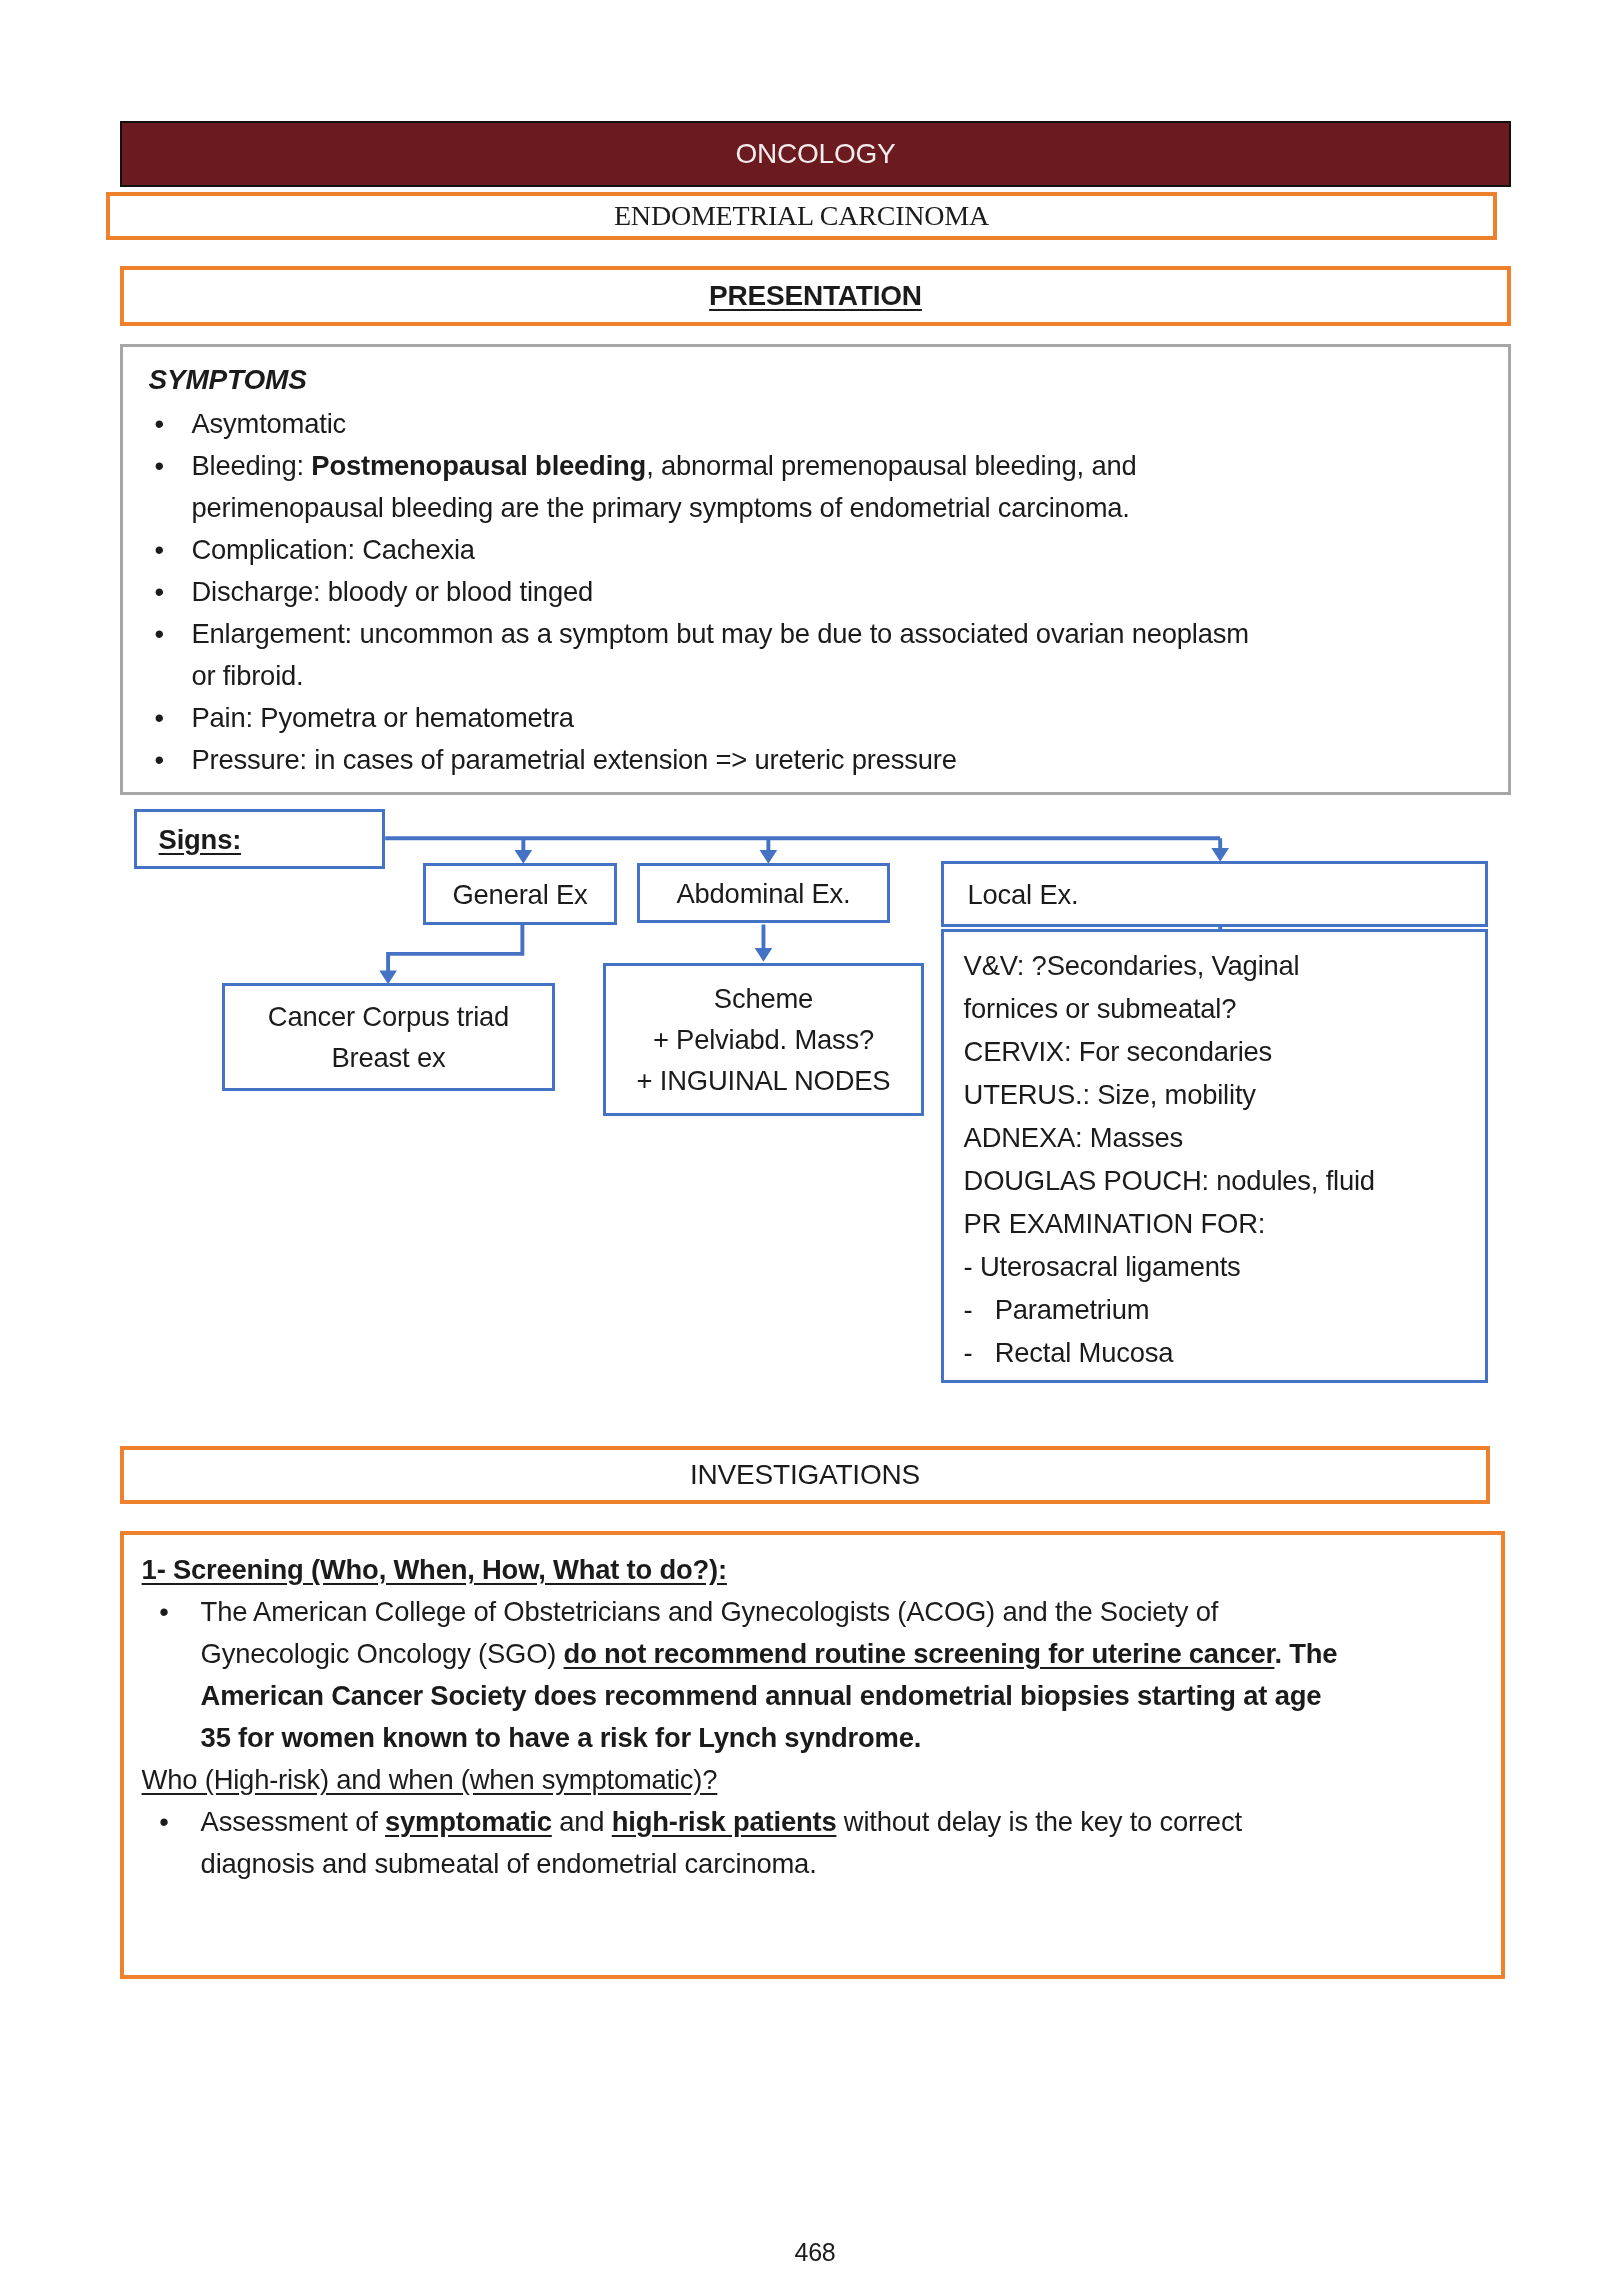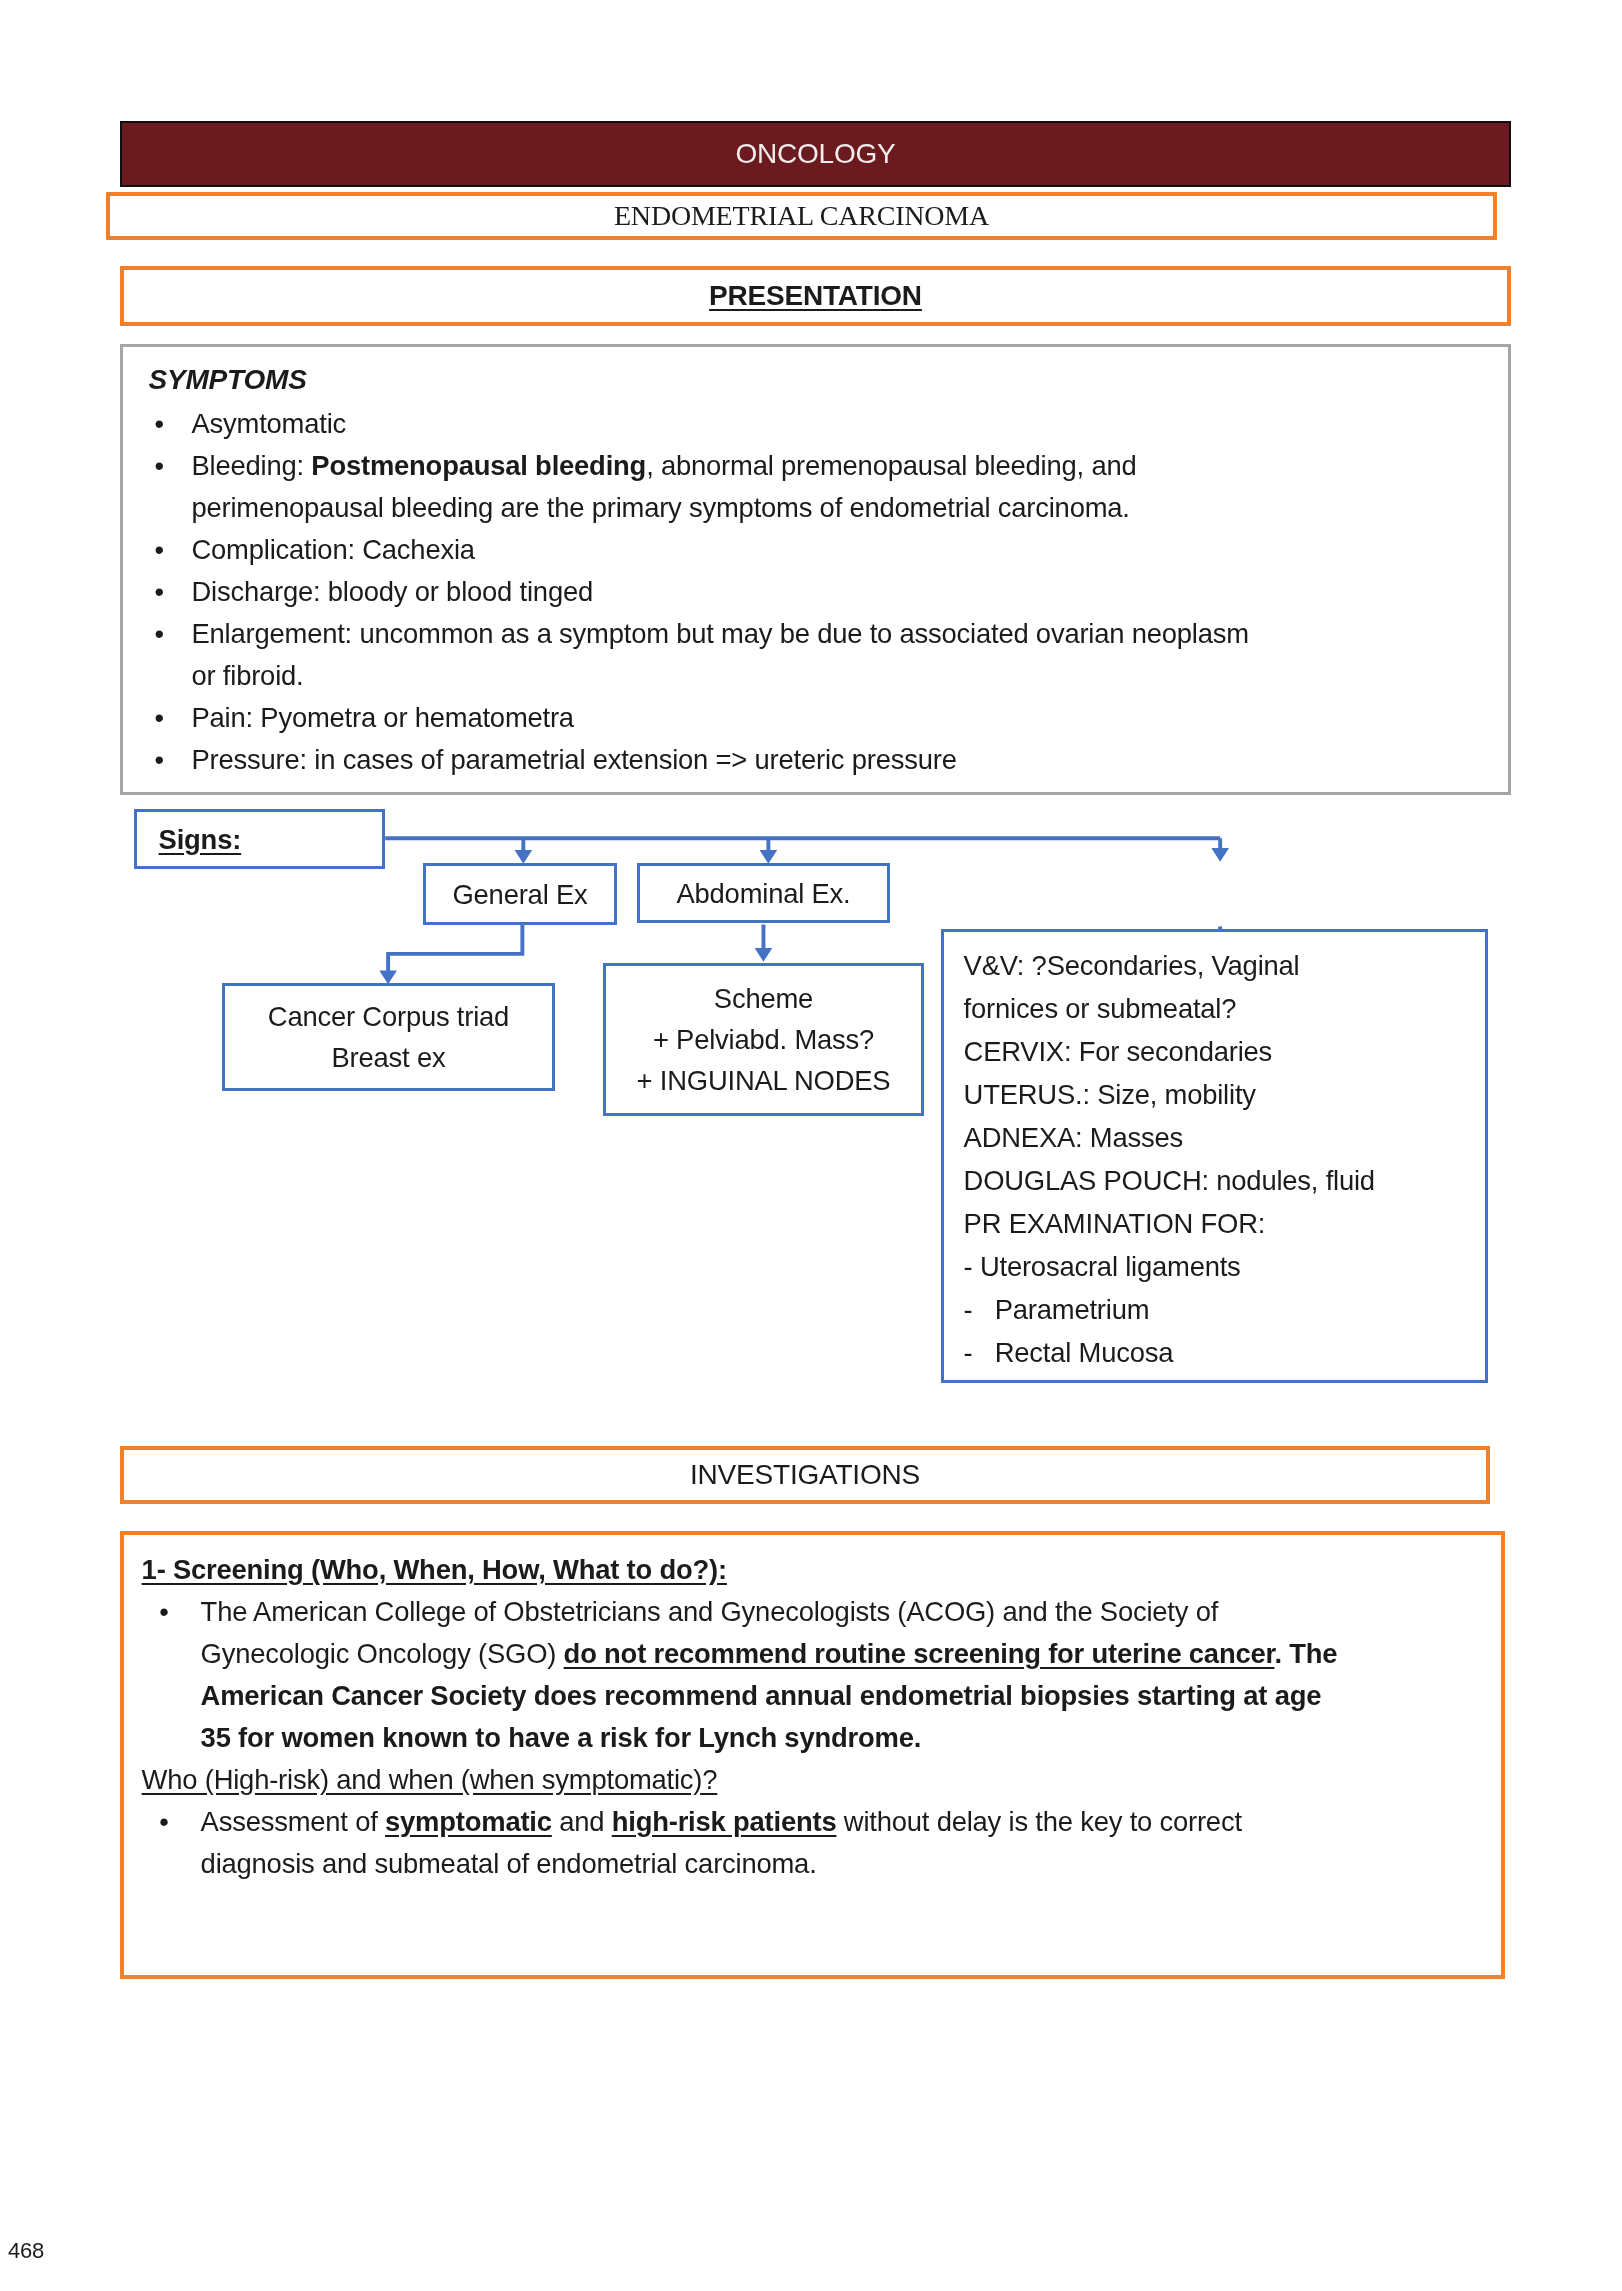--- a/index.html
+++ b/index.html
@@ -35,21 +35,21 @@
   .pre { white-space:pre; }
 
   .screening-box {
     position:absolute; border:4.9px solid #F0812C; background:#fff;
     padding:13.7px 25.5px 0 17.6px; font-size:27.4px; line-height:42px;
   }
   .screening-box .blist { list-style:none; }
   .screening-box .blist li { position:relative; padding-left:59px; }
   .screening-box .blist li::before { content:"\2022"; position:absolute; left:17.6px; }
 
-  .page-number { position:absolute; left:0; right:0; top:2238px; font-size:22px;padding-left:8px; }
+  .page-number { position:absolute; left:0; right:0; top:2238px; text-align:center; font-size:25px;padding-left:8px; }
   svg.connectors { position:absolute; left:0; top:0; pointer-events:none; }
 </style>
 </head>
 <body>
 
 <div class="page">
 
   <div class="band maroon" style="left:120px; top:121px; width:1391px; height:66px;">
     <span>ONCOLOGY</span>
   </div>
@@ -116,20 +116,23 @@
   </div>
 
   <div class="blue-box flex-center" style="left:423px; top:863px; width:194px; height:62px;">
     <span>General Ex</span>
   </div>
 
   <div class="blue-box flex-center" style="left:637px; top:863px; width:253px; height:60px;">
     <span>Abdominal Ex.</span>
   </div>
 
+  <div class="blue-box flex-left" style="left:941px; top:861px; width:547px; height:66px; padding-left:23.5px;">
+    <span>Local Ex.</span>
+  </div>
 
   <div class="blue-box flex-col-center" style="left:222px; top:983px; width:333px; height:108px;">
     <div>Cancer Corpus triad</div>
     <div>Breast ex</div>
   </div>
 
   <div class="blue-box flex-col-center" style="left:603px; top:963px; width:321px; height:153px;">
     <div>Scheme</div>
     <div>+ Pelviabd. Mass?</div>
     <div>+ INGUINAL NODES</div>

